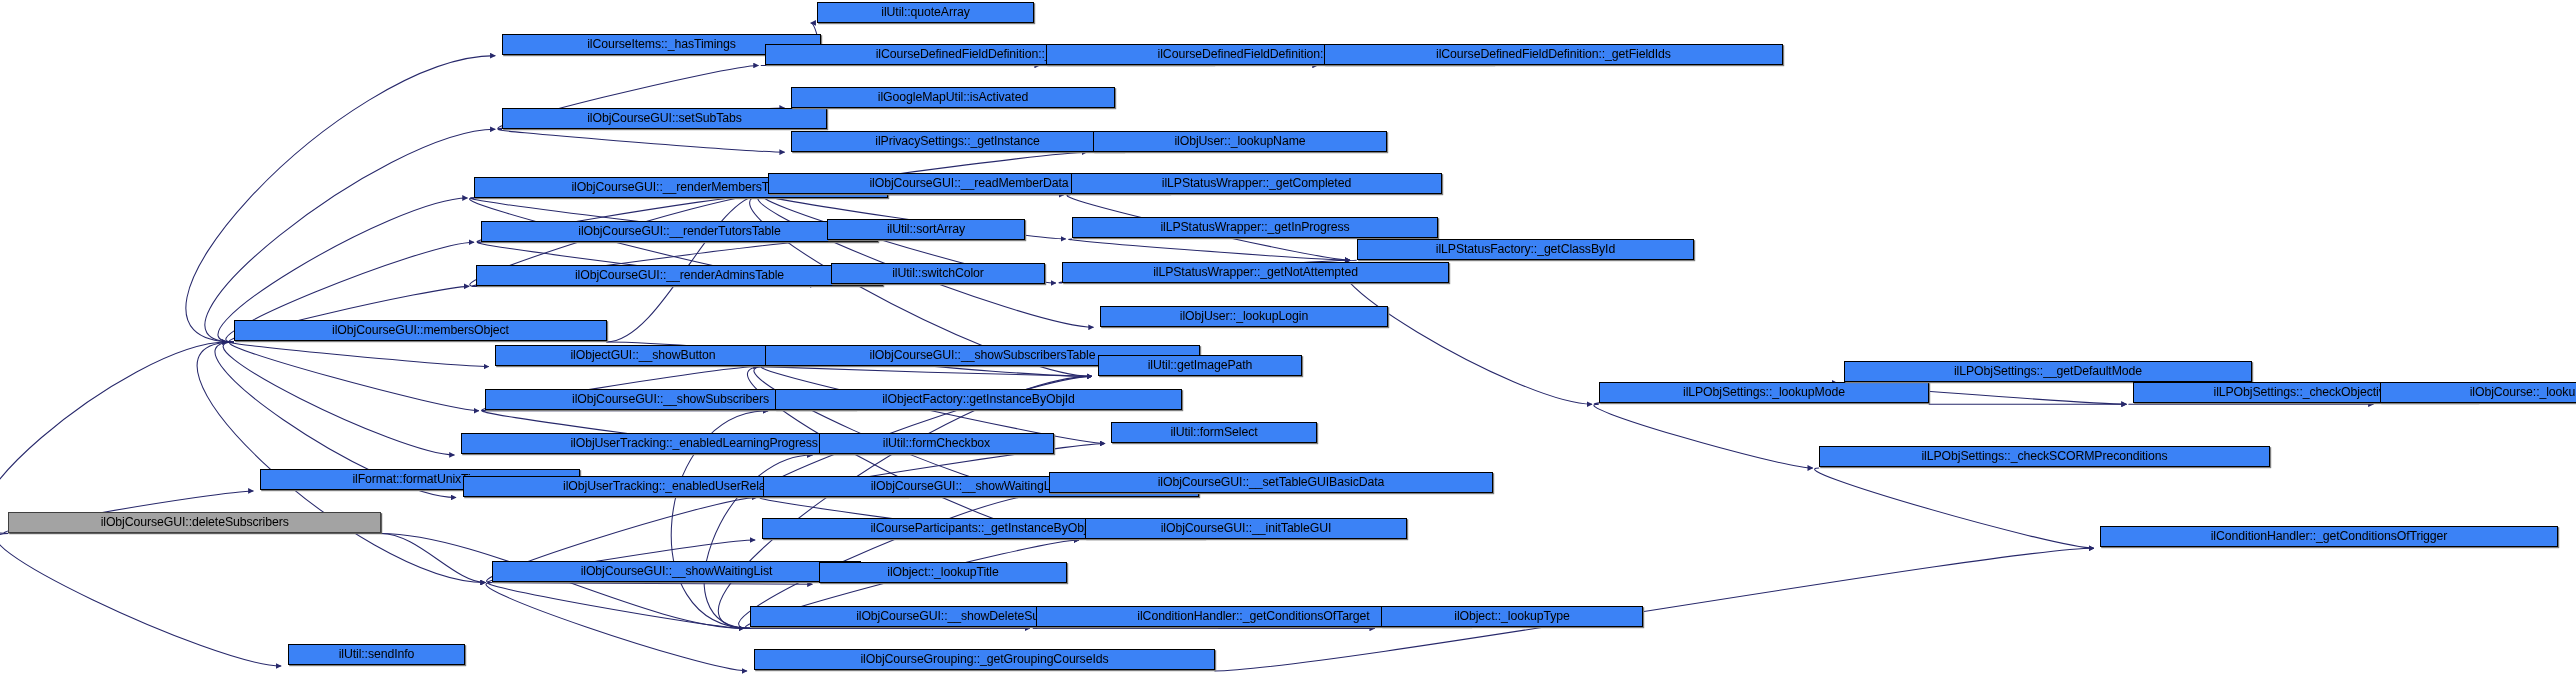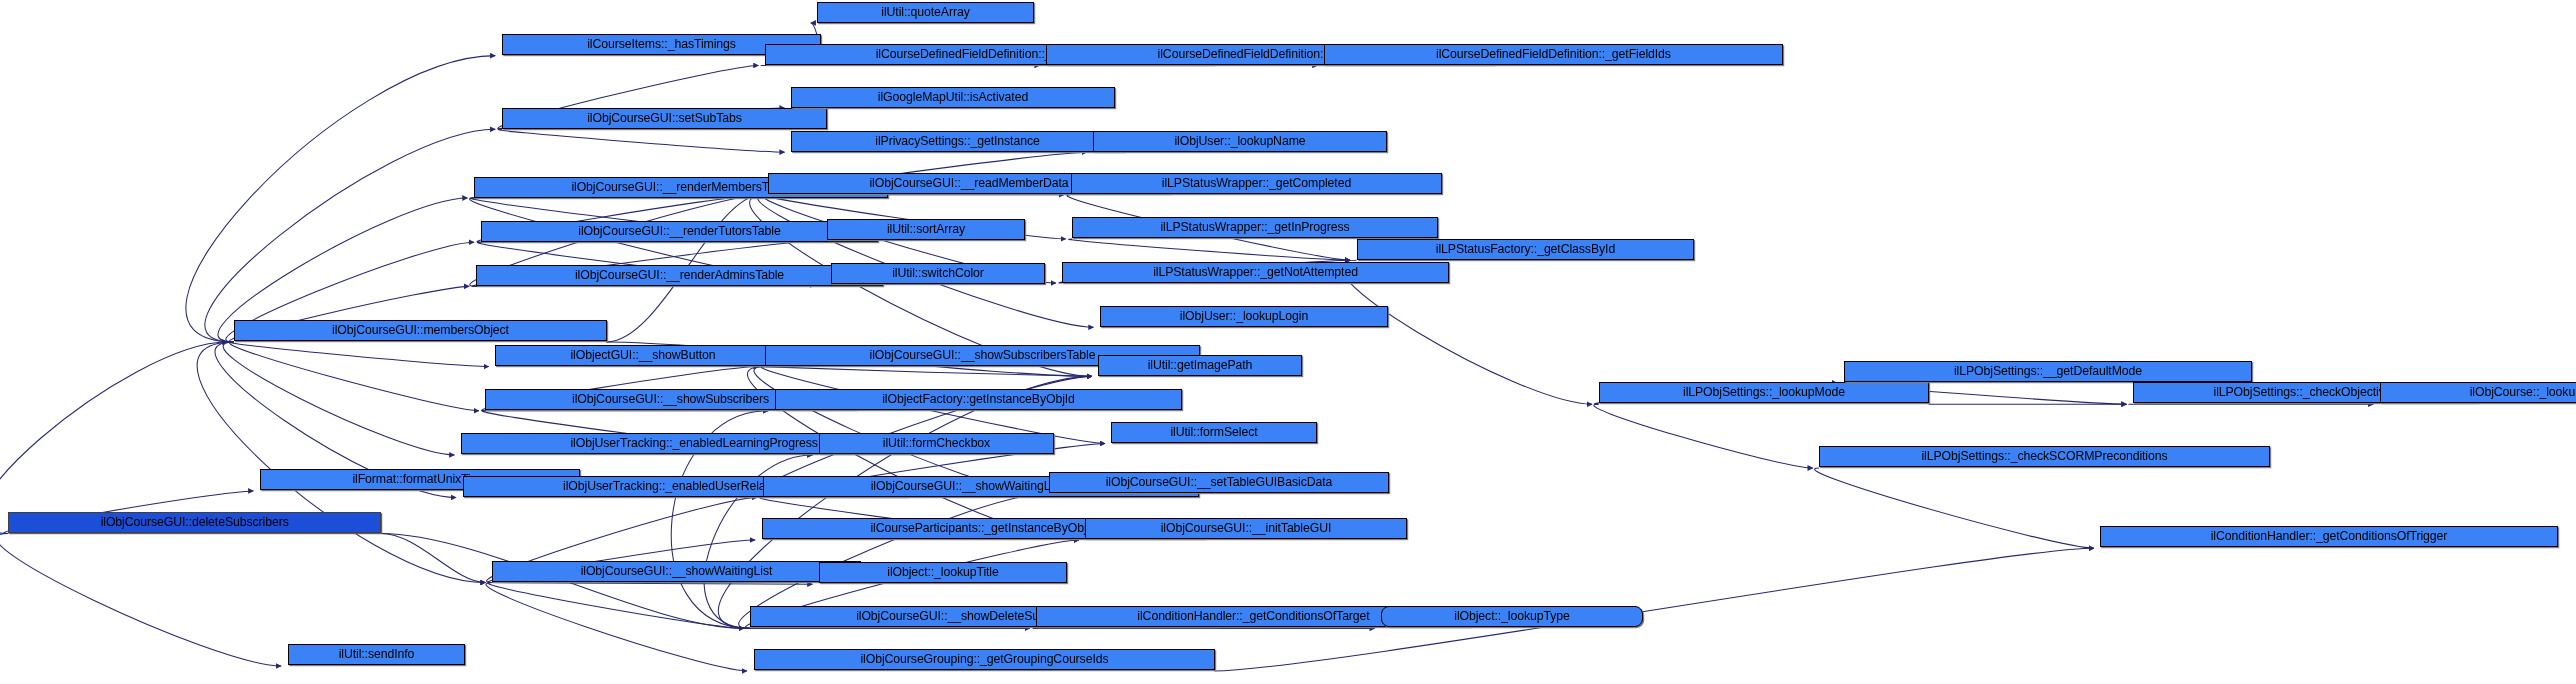--- a/index.html
+++ b/index.html
@@ -35,21 +35,21 @@
     white-space: nowrap;
     display: flex;
     align-items: center;
     justify-content: center;
     padding: 0 5.7px;
     height: 21px;
     box-shadow: 1.2px 1.2px 0 0 #7f7f7f;
     letter-spacing: -0.1px;
   }
   .node.root {
-    background: #1d4ed8;
+    background: #a3a3a3;
     border: 0.8px solid #404040;
     box-shadow: 1.2px 1.2px 0 0 #606060;
   }
   .node-label {
     display: block;
     pointer-events: none;
   }
 </style>
 </head>
 <body>
@@ -241,36 +241,36 @@
       </div>
       <div class="node" style="left: 1100px; top: 306px; width: 288px;">
         <span class="node-label">ilObjUser::_lookupLogin</span>
       </div>
       <div class="node" style="left: 1098px; top: 355px; width: 204px;">
         <span class="node-label">ilUtil::getImagePath</span>
       </div>
       <div class="node" style="left: 1111px; top: 422px; width: 206px;">
         <span class="node-label">ilUtil::formSelect</span>
       </div>
-      <div class="node" style="left: 1049px; top: 472px; width: 340px;">
+      <div class="node" style="left: 1049px; top: 472px; width: 444px;">
         <span class="node-label">ilObjCourseGUI::__setTableGUIBasicData</span>
       </div>
       <div class="node" style="left: 1085px; top: 518px; width: 322px;">
         <span class="node-label">ilObjCourseGUI::__initTableGUI</span>
       </div>
       <div class="node" style="left: 1036px; top: 606px; width: 435px;">
         <span class="node-label">ilConditionHandler::_getConditionsOfTarget</span>
       </div>
       <div class="node" style="left: 1324px; top: 44px; width: 459px;">
         <span class="node-label">ilCourseDefinedFieldDefinition::_getFieldIds</span>
       </div>
       <div class="node" style="left: 1357px; top: 239px; width: 337px;">
         <span class="node-label">ilLPStatusFactory::_getClassById</span>
       </div>
-      <div class="node" style="left: 1381px; top: 606px; width: 262px; border-radius: 8px;">
+      <div class="node" style="left: 1381px; top: 606px; width: 262px;">
         <span class="node-label">ilObject::_lookupType</span>
       </div>
       <div class="node" style="left: 1599px; top: 382px; width: 330px;">
         <span class="node-label">ilLPObjSettings::_lookupMode</span>
       </div>
       <div class="node" style="left: 1844px; top: 361px; width: 408px;">
         <span class="node-label">ilLPObjSettings::__getDefaultMode</span>
       </div>
       <div class="node" style="left: 1819px; top: 446px; width: 451px;">
         <span class="node-label">ilLPObjSettings::_checkSCORMPreconditions</span>

